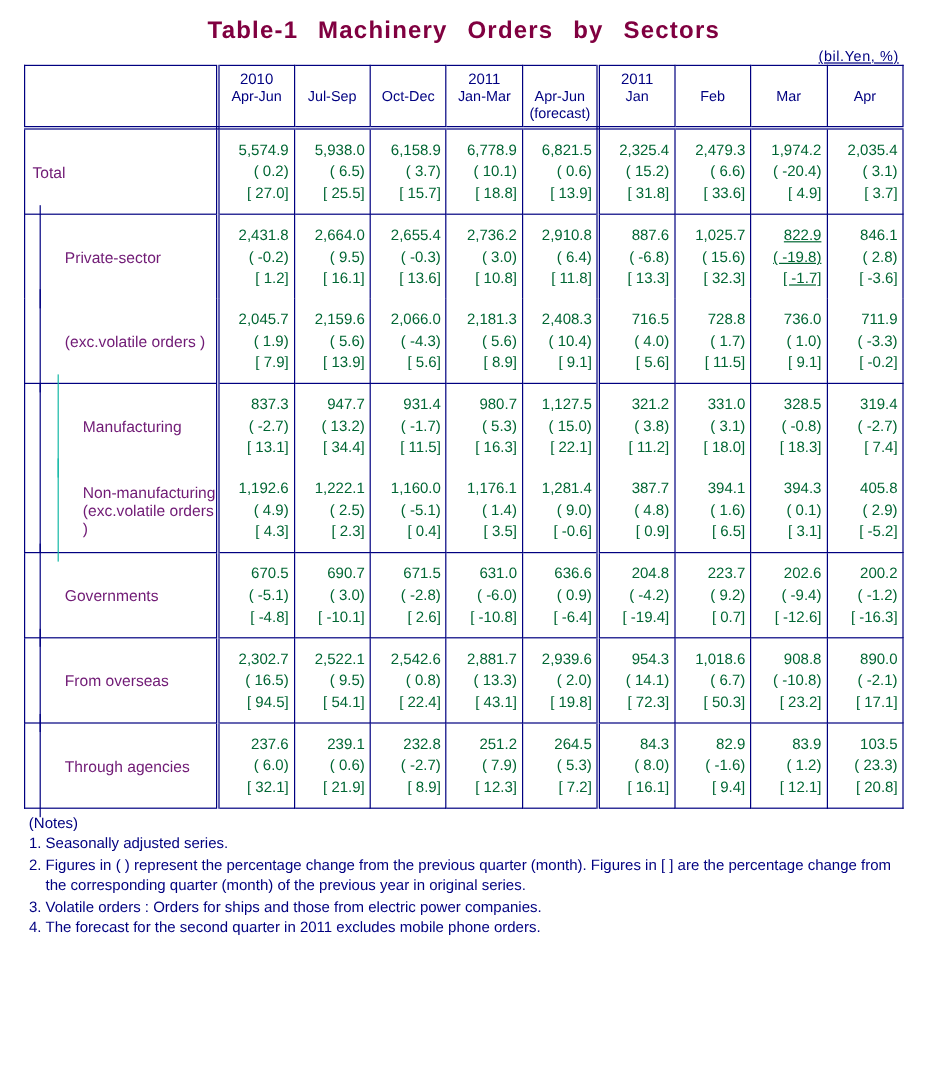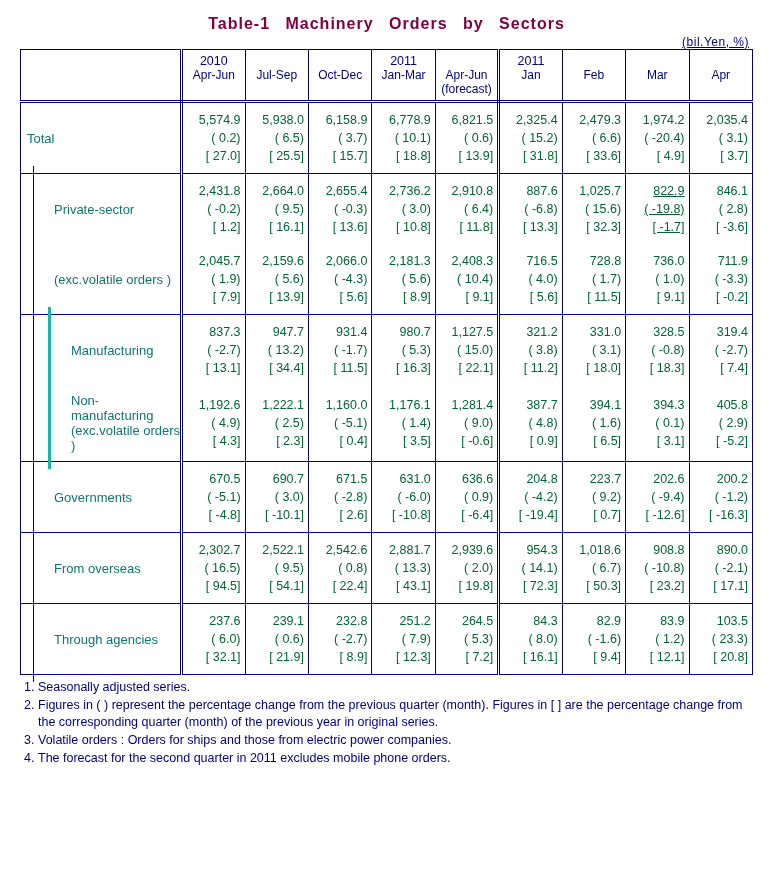--- a/index.html
+++ b/index.html
@@ -7,21 +7,21 @@
     padding: 10px 20px;
     font-family: Arial, "Helvetica Neue", Helvetica, sans-serif;
     background: #fff;
     width: 773px;
     box-sizing: border-box;
     font-size: 13px;
   }
   .title {
     color: #800040;
     font-weight: bold;
-    font-size: 16px;
+    font-size: 20px;
     text-align: center;
     letter-spacing: 1px;
     word-spacing: 10px;
     margin: 5px 0 2px 0;
   }
   .unit {
     color: #000080;
     text-align: right;
     text-decoration: underline;
     font-size: 12px;
@@ -42,21 +42,21 @@
     color: #000080;
     vertical-align: top;
     padding: 4px 2px;
     font-size: 12.5px;
   }
   .stub-col   { width: 22%; }
   .data-col   { width: 8.66%; }
   .hdr-top { text-align: center; }
   .hdr-sub { text-align: center; font-size: 12px; }
   .row-label {
-    color: #0f766e;
+    color: #701a75;
     text-align: left;
     font-size: 13px;
     vertical-align: middle;
   }
   .row-label .pad0 { display:block; padding: 25px 0 25px 6px; }
   .row-label .pad1 { display:block; padding: 0 0 0 20px; }
   .datacell {
     color: #006633;
     text-align: right;
     vertical-align: middle;
@@ -72,21 +72,21 @@
     font-size: 12.5px;
     margin-top: 4px;
     line-height: 1.35;
   }
   .notes .hdr { margin-left: 4px;}
   .notes ol { margin: 0 0 0 18px; padding: 0; }
   .notes li { margin: 0 0 1px 0; }
   .dbl-right { border-right: 3px double #000080 !important; }
   .dbl-bottom th, .dbl-bottom td { border-bottom: 3px double #000080 !important; }
   .nest-box { border-left: 1px solid #000080; margin-left: 12px; height:100%; display:flex; align-items:center;}
-  .nest-box2 { border-left: 3px solid #14b8a6; margin-left: 26px; height:100%; display:flex; align-items:center;}
+  .nest-box2 { border-left: 1px solid #14b8a6; margin-left: 26px; height:100%; display:flex; align-items:center;}
   .multi { padding: 8px 0 8px 0;}
 </style>
 </head>
 <body>
 
 <div class="title">Table-1  Machinery  Orders  by  Sectors</div>
 <div class="unit">(bil.Yen, %)</div>
 
 <table>
   <colgroup>
@@ -574,19 +574,20 @@
         <td class="datacell">
           <span class="triple">103.5</span>
           <span class="triple">( 23.3)</span>
           <span class="triple">[ 20.8]</span>
         </td>
       </tr>
     </tbody>
 </table>
 
 <div class="notes">
+  <div class="hdr">(Notes)</div>
   <ol id="notes-list">
       <li>Seasonally adjusted series.</li>
       <li>Figures in ( ) represent the percentage change from the previous quarter (month). Figures in [ ] are the percentage change from the corresponding quarter (month) of the previous year in original series.</li>
       <li>Volatile orders : Orders for ships and those from electric power companies.</li>
       <li>The forecast for the second quarter in 2011 excludes mobile phone orders.</li>
     </ol>
 </div>
 
 </body></html>

